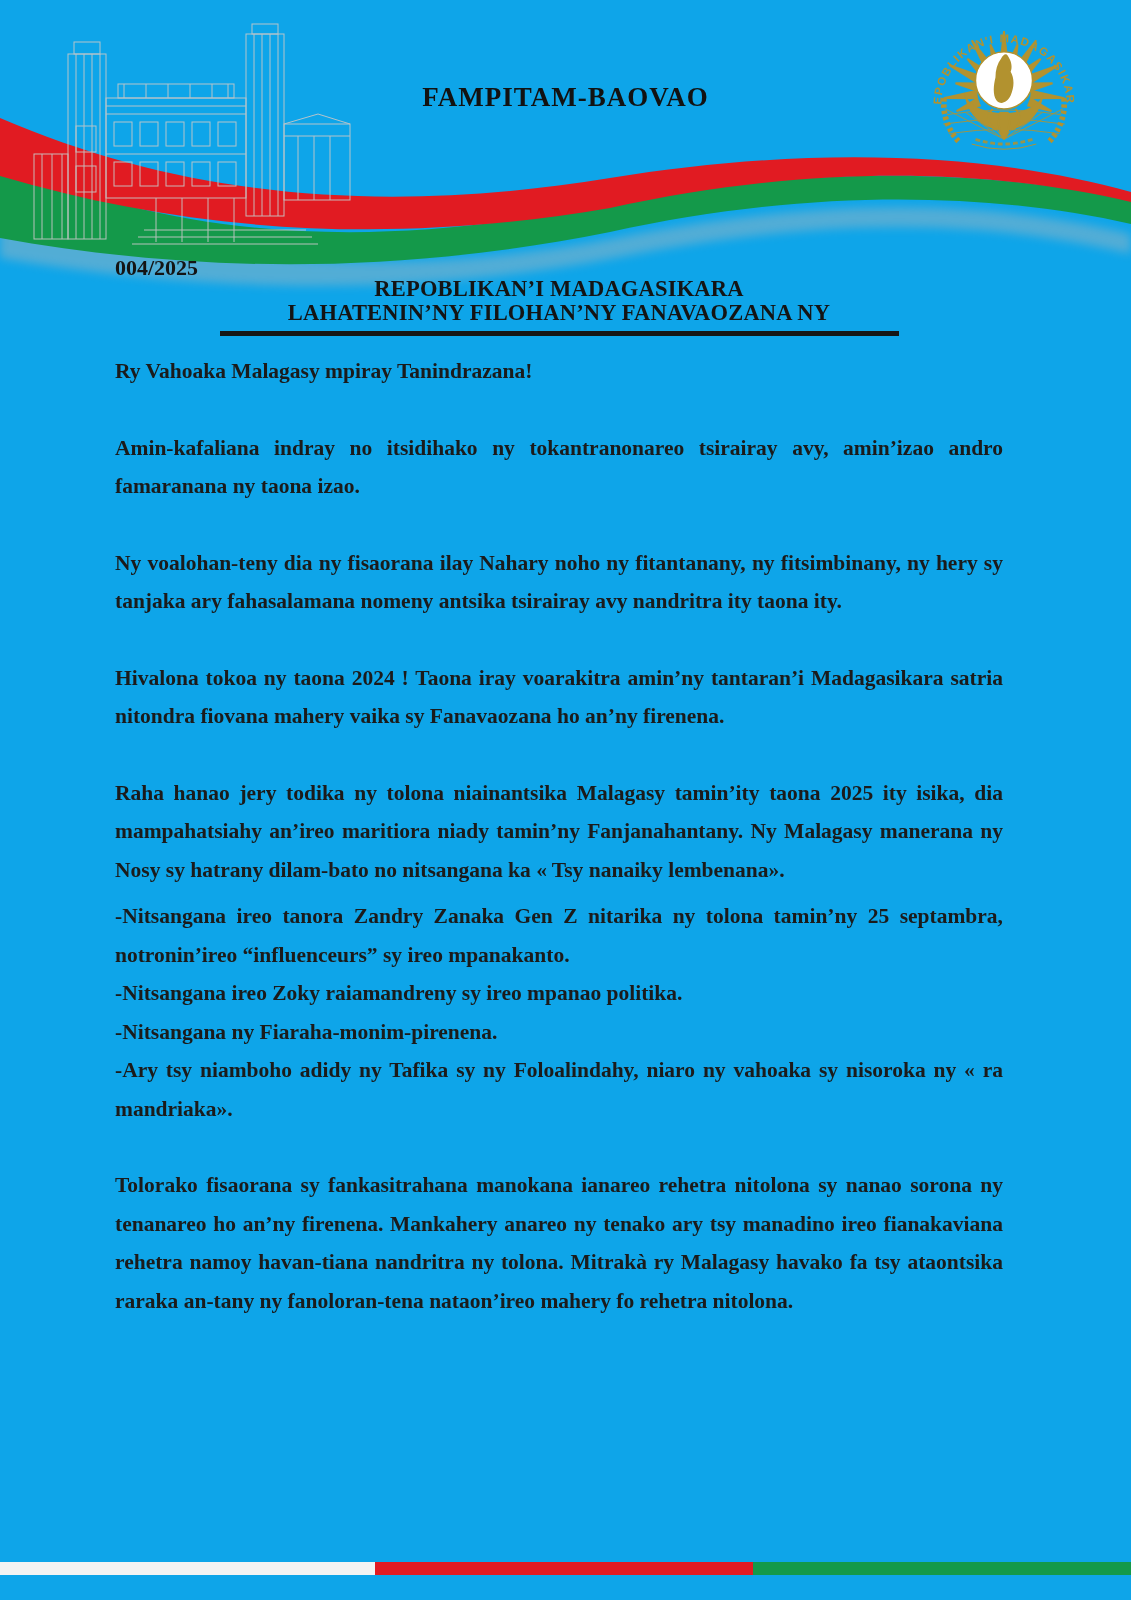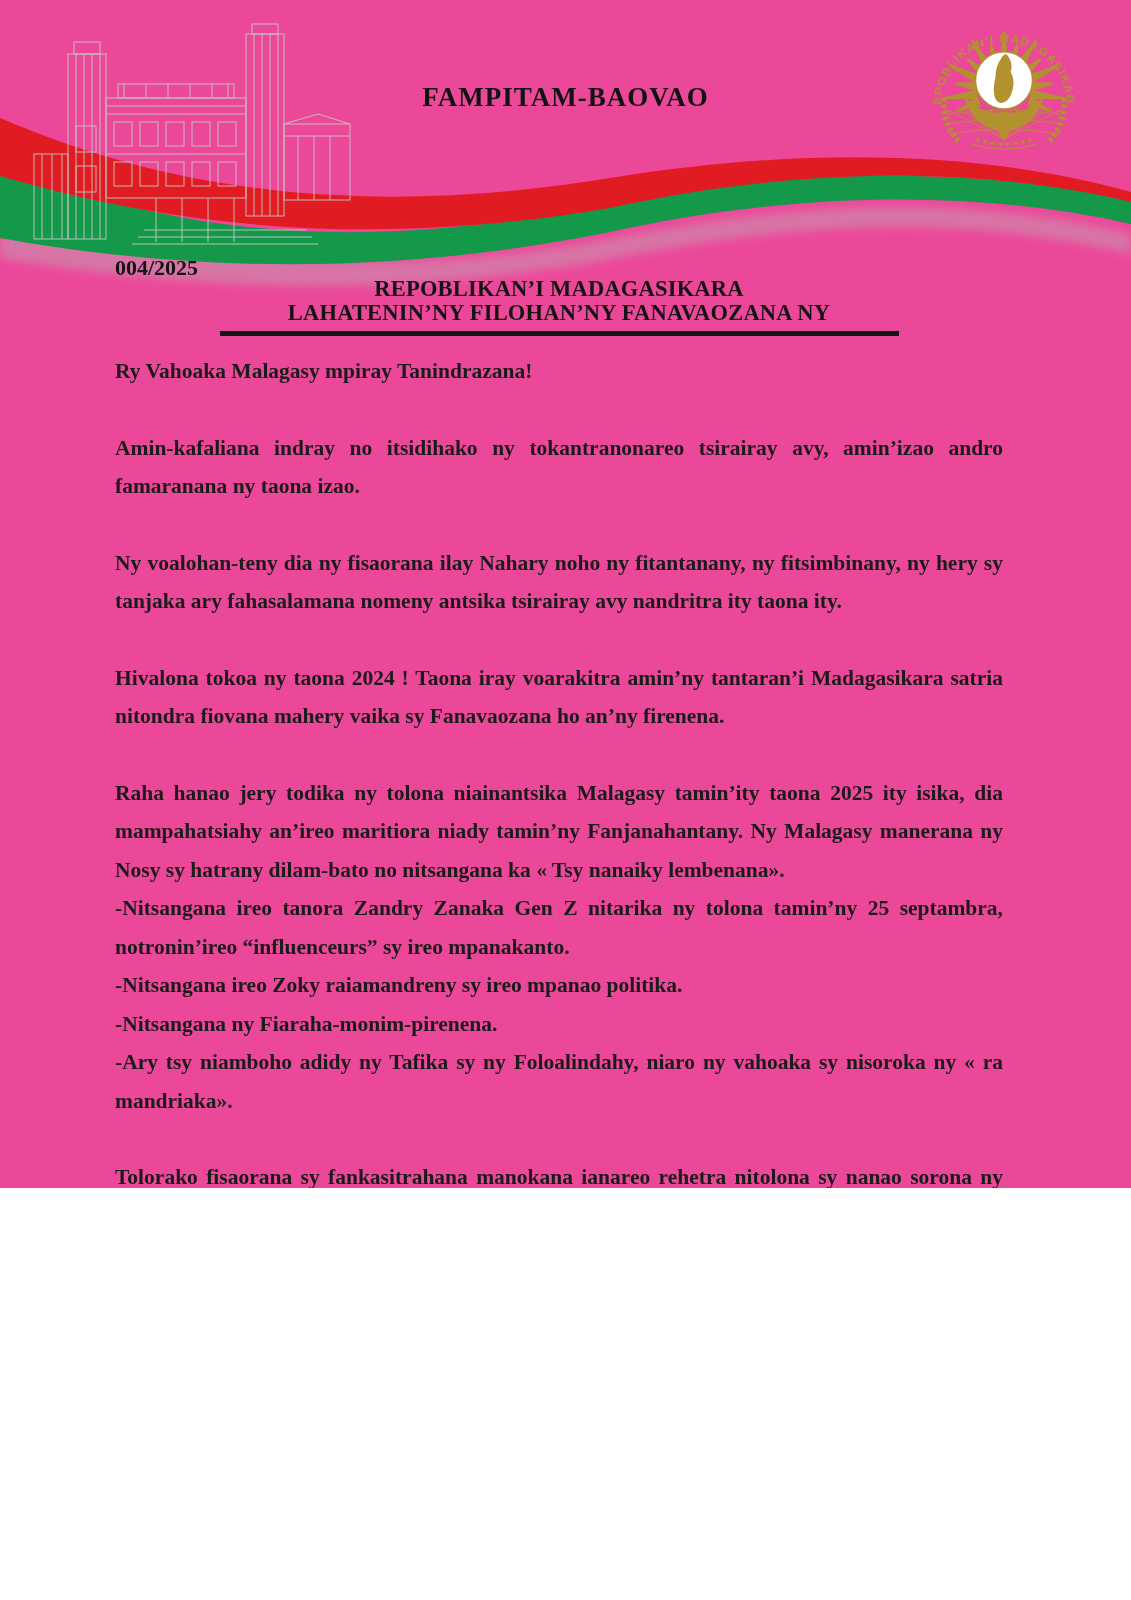--- a/index.html
+++ b/index.html
@@ -1,17 +1,17 @@
 <!DOCTYPE html>
 <html style="--red: #e11b22; --green: #14994a; --gold: #b2922f; --text: #1b1b1b;"><head>
 <meta charset="utf-8">
 <style>
   html,body{margin:0;padding:0;}
   body{background:#ffffff;font-family:"Liberation Serif","DejaVu Serif",serif;}
-  .page{position:relative;width:1131px;height:1188px;background:#ec4899;overflow:hidden;}
+  .page{position:relative;width:1131px;height:1600px;background:#0ea5e9;overflow:hidden;}
 
   
   .wave-svg{position:absolute;top:0;left:0;}
   .building-svg{position:absolute;top:6px;left:6px;opacity:.9;}
   .seal-svg{position:absolute;top:12px;left:928px;}
 
   .masthead{
     position:absolute;top:82px;left:0;width:100%;
     text-align:center;font-weight:bold;font-size:27px;
     letter-spacing:1px;color:#121212;
@@ -25,21 +25,21 @@
   .title-underline{height:5px;background:#161616;width:679px;margin:6px auto 0;}
 
   
   .content{
     position:absolute;top:352px;left:115px;width:888px;
     font-size:21.5px;line-height:38.5px;color:#1b1b1b;
     text-align:justify;
     font-weight:bold;
   }
   .content p{margin:0 0 38px;}
-  .content p.pre-bullets{margin-bottom:0;}
+  .content p.pre-bullets{margin-bottom:8px;}
   .content p.bullet{margin:0;}
   .content p.closing{margin-top:38px;margin-bottom:0;}
 
   
   .footer-bar{position:absolute;top:1562px;left:0;width:1131px;height:13px;display:flex;}
   .footer-bar .seg{height:100%;}
   .seg-white{width:33.2%;background:#f3f3f3;}
   .seg-red{width:33.4%;background:var(--red,#e11b22);}
   .seg-green{width:33.4%;background:var(--green,#14994a);}
 </style>

